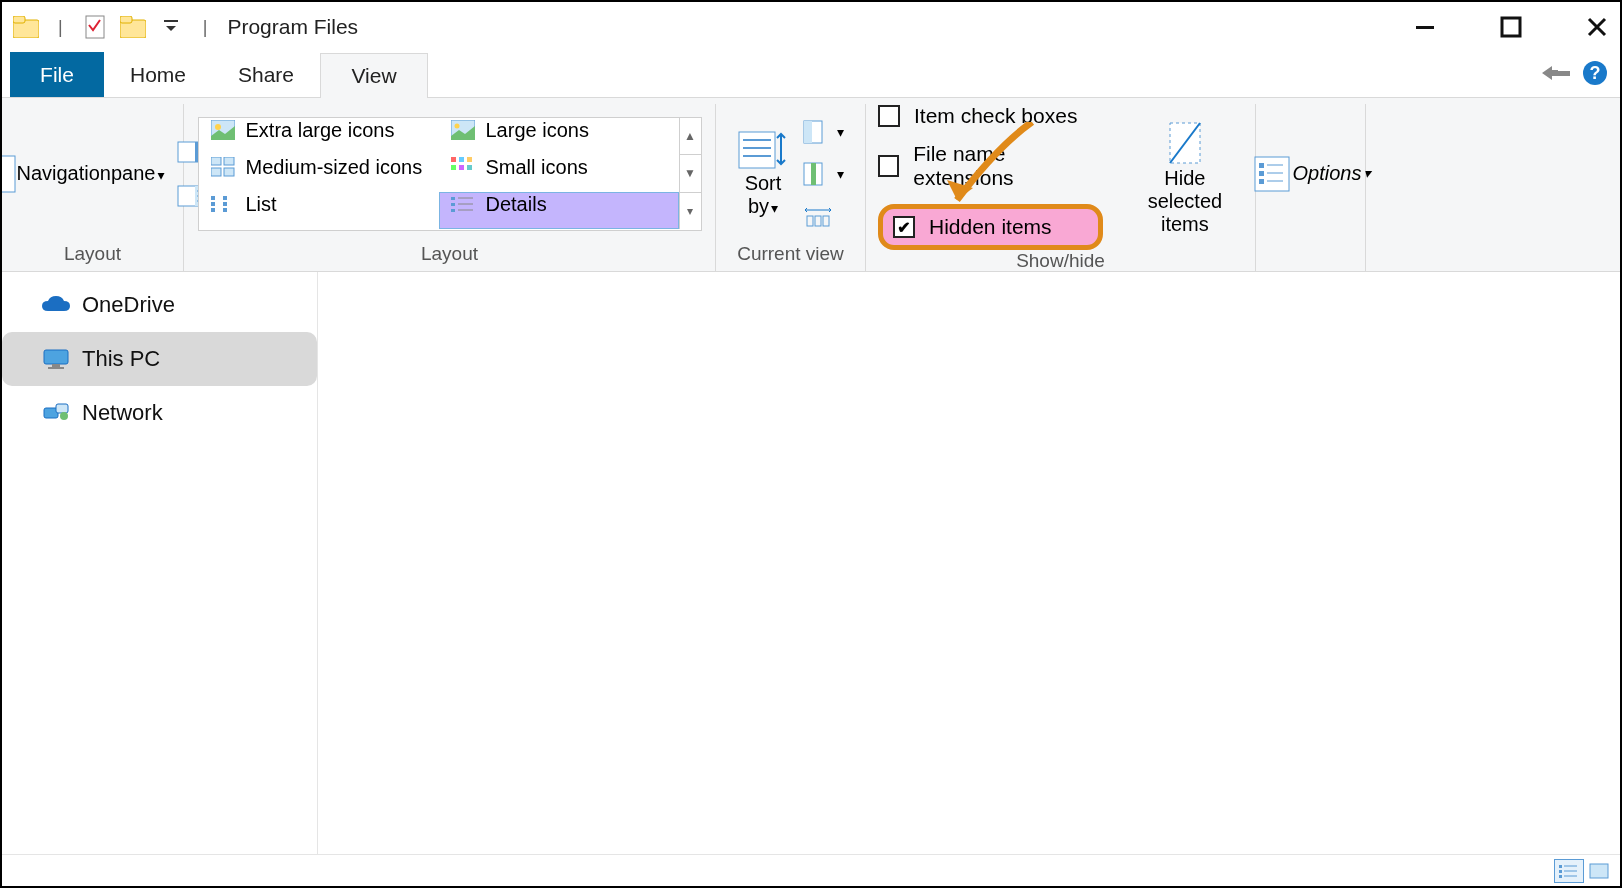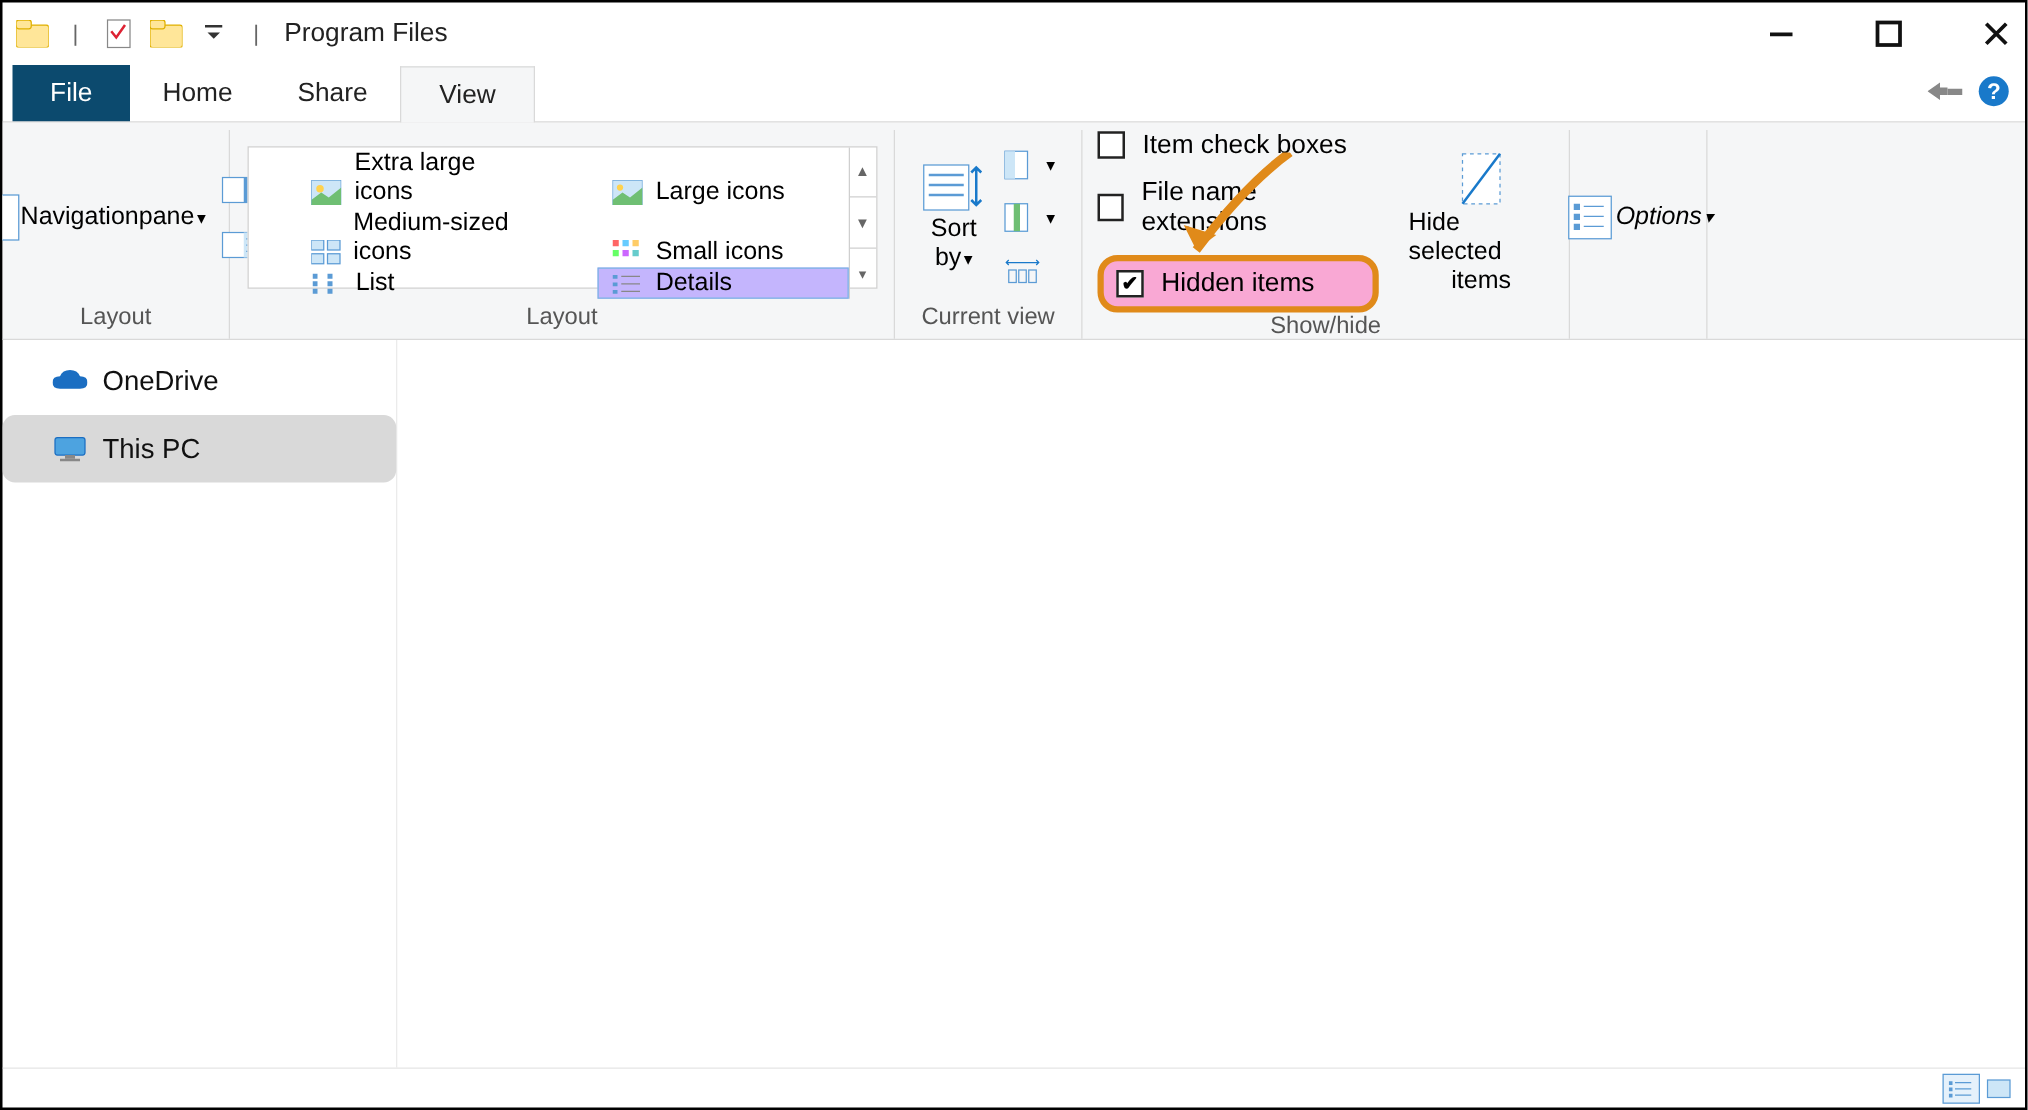--- a/index.html
+++ b/index.html
@@ -40,21 +40,21 @@
   .tabstrip {
     height: 46px;
     display: flex;
     align-items: stretch;
     border-bottom: 1px solid #d9d9d9;
     padding-left: 8px;
     position: relative;
   }
   .file-tab {
     width: 94px;
-    background: #0c4a6e;
+    background: #0369a1;
     color: #fff;
     font-size: 21px;
     display: flex;
     align-items: center;
     justify-content: center;
   }
   .rtab {
     width: 108px;
     font-size: 21px;
     color: #222;
@@ -107,24 +107,23 @@
     width: 504px;
     border: 1px solid #cfcfcf;
     background: #fff;
     height: 114px;
     display: grid;
     grid-template-columns: 1fr 1fr 22px;
     grid-template-rows: repeat(3, 1fr);
     font-size: 20px;
   }
   .gitem {
-    display: flex; align-items: flex-end; gap: 10px;
+    display: flex; align-items: flex-start; gap: 10px;
     padding: 0 10px;
     border: 1px solid transparent;
-    margin-left: 39px;
   }
   .gitem.selected {
     background: #c4b5fd;
     border: 1px solid #7bb4e3;
   }
   .gitem .gicon { width: 26px; height: 22px; display:flex; align-items:center; justify-content:center; }
   .gallery-scroll {
     grid-row: 1 / span 3;
     grid-column: 3;
     border-left: 1px solid #cfcfcf;
@@ -148,21 +147,21 @@
   }
   .cb.checked::after { content:"✔"; font-weight:bold; }
   .highlight-box {
     border:5px solid #e08a1a; border-radius:16px;
     padding:6px 14px 6px 10px;
     display:flex; align-items:center; gap:14px;
     background:#f9a8d4;
     position:relative;
     z-index:3;
   }
-  .hide-sel-btn { display:flex; flex-direction:column; align-items:center; font-size:20px; line-height:1.15; margin-left:24px; }
+  .hide-sel-btn { display:flex; flex-direction:column; align-items:center; font-size:20px; line-height:1.15; text-align:center; margin-left:24px; }
 
   
   .options-btn { display:flex; flex-direction:row; align-items:center; font-size:20px; line-height:1.15; text-align:center;font-style:italic;}
 
   
   .content-area { flex:1; display:flex; }
   .nav-side { width:316px; border-right:1px solid #e5e5e5; padding-top:6px; }
   .nav-item {
     height:54px; display:flex; align-items:center; gap:12px;
     font-size:22px; padding-left:40px; color:#111;
@@ -471,20 +470,28 @@
       <span>OneDrive</span>
     </div>
     <div class="nav-item selected">
       <svg width="28" height="22">
           <rect x="2" y="2" width="24" height="14" rx="2" fill="#4da3e0" stroke="#1b6ec2"></rect>
           <rect x="10" y="16" width="8" height="3" fill="#888"></rect>
           <rect x="6" y="19" width="16" height="2" fill="#888"></rect>
         </svg>
       <span>This PC</span>
     </div>
+    <div class="nav-item">
+      <svg width="28" height="22">
+          <rect x="2" y="6" width="14" height="10" rx="2" fill="#4da3e0" stroke="#1b6ec2"></rect>
+          <rect x="14" y="2" width="12" height="9" rx="2" fill="#cde6f7" stroke="#1b6ec2"></rect>
+          <circle cx="22" cy="14" r="4" fill="#6fbf73"></circle>
+        </svg>
+      <span>Network</span>
+    </div>
   </div>
   <div class="content-main"></div>
 </div>
 
 <div class="statusbar">
   <span class="sb-btn active">
     <svg width="20" height="16">
         <rect x="0" y="2" width="3" height="3" fill="#5b9bd5"></rect>
         <line x1="5" y1="3" x2="18" y2="3" stroke="#5b9bd5"></line>
         <rect x="0" y="7" width="3" height="3" fill="#5b9bd5"></rect>

